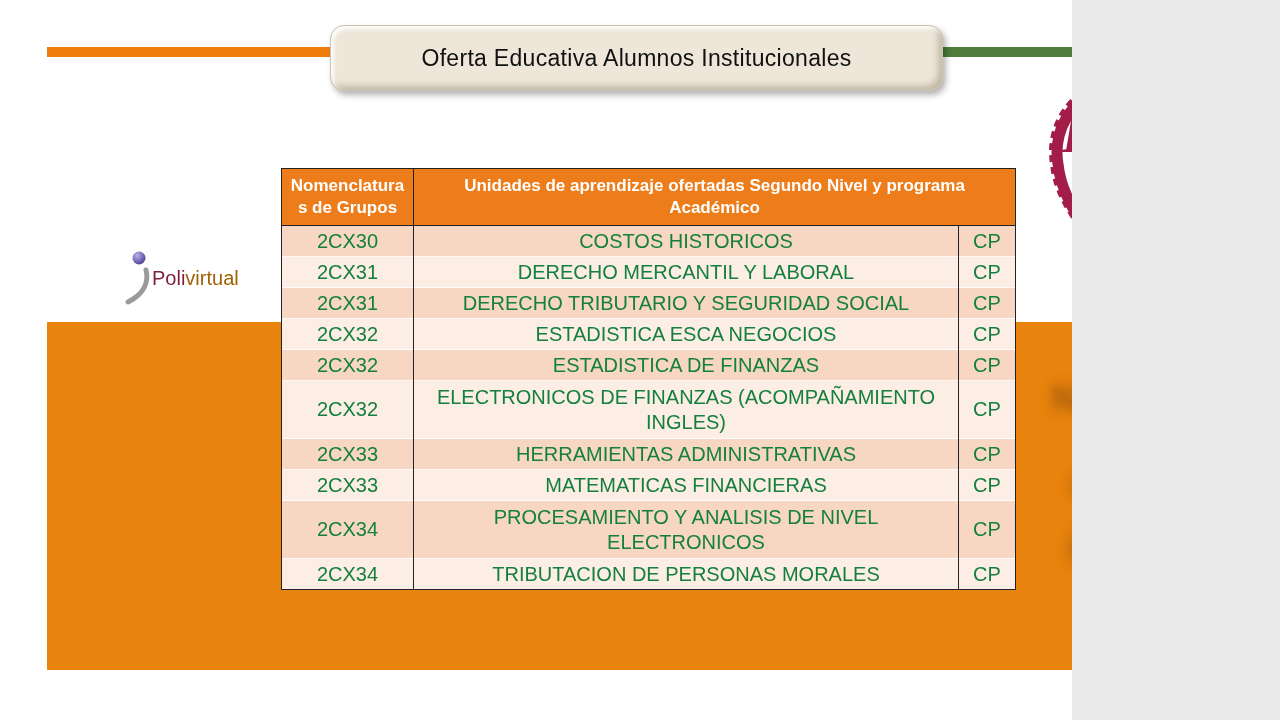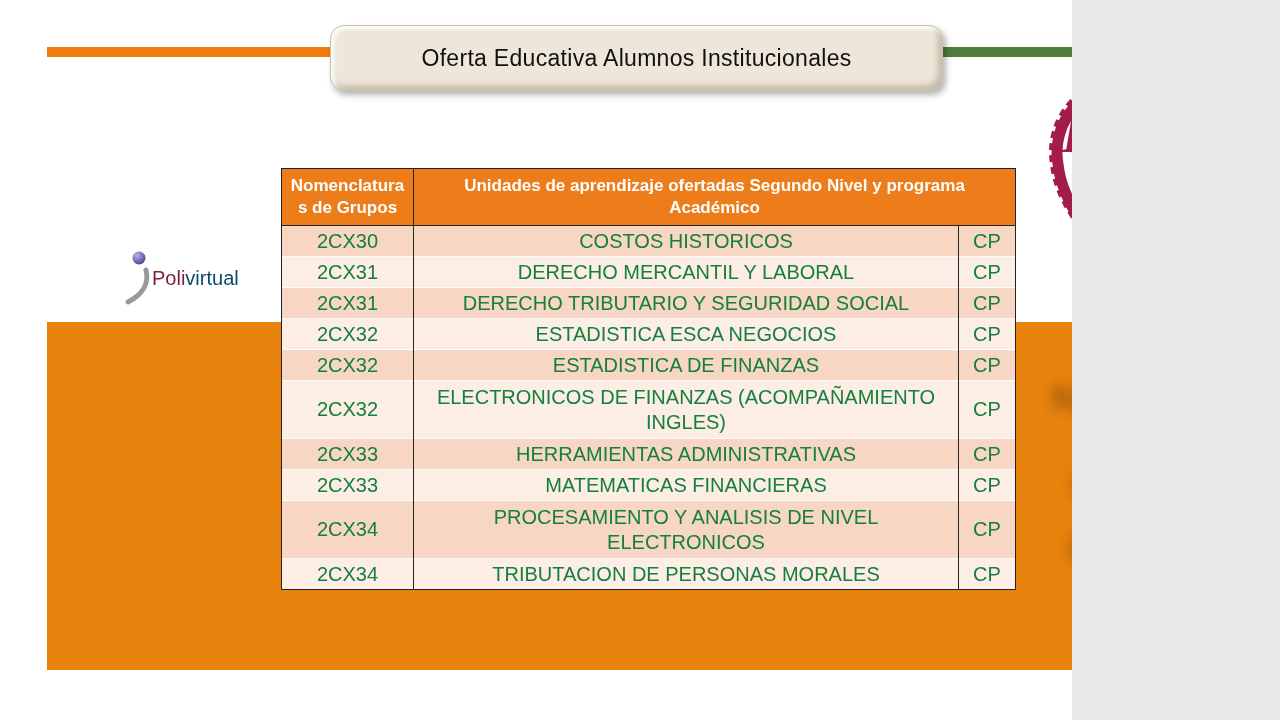--- a/index.html
+++ b/index.html
@@ -25,21 +25,21 @@
 
   
   .orange-rect{position:absolute;left:47px;top:322px;width:1183px;height:348px;background:#E8830D;}
 
   
   .ipn-logo{position:absolute;left:26px;top:58px;}
   
   .polivirtual{position:absolute;left:122px;top:250px;display:flex;align-items:center;}
   .polivirtual .word{font-size:20px;line-height:1;}
   .poli{color:#7E1F3C;}
-  .virtual{color:#0c4a6e;}
+  .virtual{color:#a16207;}
 
   
   .esca-logo{position:absolute;left:1041px;top:68px;}
 
   
   .offer-table{
     position:absolute;left:281px;top:168px;width:734px;
     border-collapse:collapse;table-layout:fixed;
     font-family:"Liberation Sans",sans-serif;
   }

